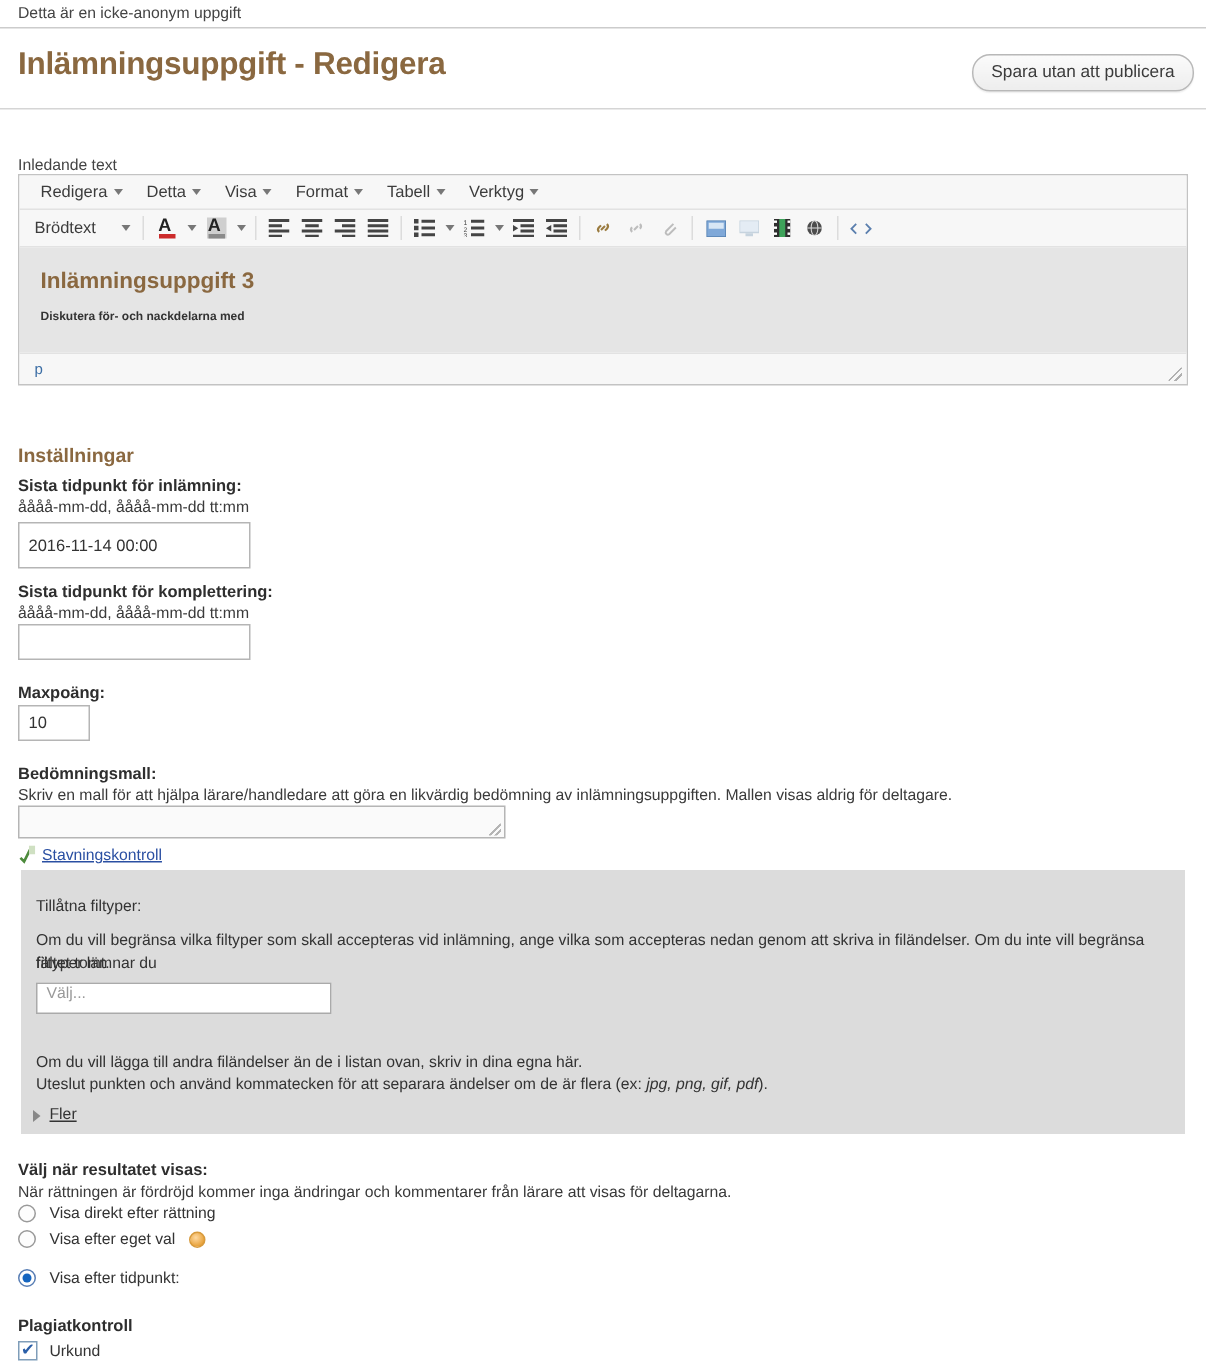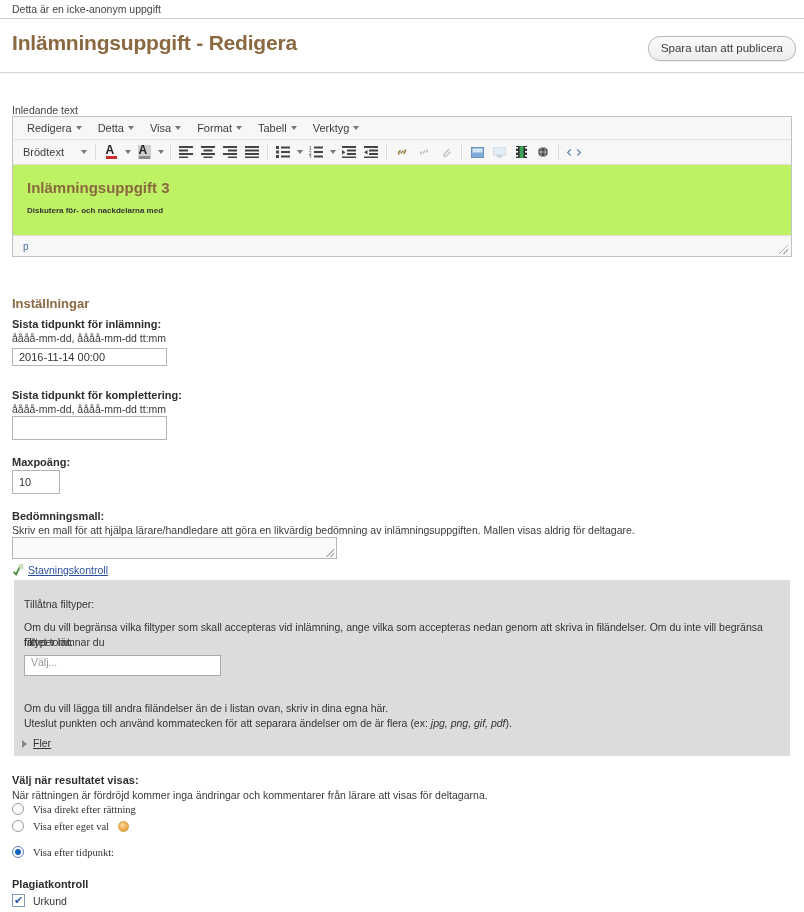--- a/index.html
+++ b/index.html
@@ -73,21 +73,21 @@
   }
   .tb-sep { width:1px; height:16px; background:#dcdcdc; margin: 0 4px; }
   .tb-btn {
     width: 22px; height: 20px; display:flex; align-items:center; justify-content:center;
     cursor: pointer; font-size: 11px; color:#444;
   }
   .tb-btn.sm-caret { width: 11px; }
   .colorA { position: relative; font-weight: bold; font-size: 12px; color:#222; line-height: 10px; }
   .colorA i { display:block; height:3px; width:11px; margin-top:1px; }
   .hl-a { background:#cfcfcf; padding:0 1px; }
-  .ed-content { height: 70px; padding: 10px 14px; background:#bef264; }
+  .ed-content { height: 70px; padding: 10px 14px; background:#e5e5e5; }
   .ed-h1 { font-size: 15px; font-weight: bold; color:#8a6840; margin: 4px 0 0 0; }
   .ed-p { font-size: 8px; color:#333; margin: 10px 0 0 0; font-weight: bold; }
   .ed-status {
     height: 21px; background:#f7f7f7; border-top:1px solid #e2e2e2;
     display:flex; align-items:center; padding-left: 10px;
     font-size: 10px; color:#3c6ea5; position:relative;
   }
   .resize-grip { position:absolute; right:3px; bottom:2px; width:9px; height:9px;
     background:
       linear-gradient(135deg, transparent 45%, #b0b0b0 45%, #b0b0b0 55%, transparent 55%),
@@ -138,21 +138,21 @@
     position:absolute; left:33px; top:737px; font-size:10.5px; color:#333;
     text-decoration:underline; cursor:pointer;
   }
   .more-arrow {
     position:absolute; left:22px; top:740px;
     width:0;height:0;border-top:4px solid transparent;border-bottom:4px solid transparent;
     border-left:5px solid #888;
   }
 
   
-  .radio-row { position:absolute; left:12px; display:flex; align-items:center;font-family:Liberation Serif, serif; }
+  .radio-row { position:absolute; left:12px; display:flex; align-items:center; }
   .radio {
     width:12px; height:12px; border-radius:50%;
     border:1px solid #9a9a9a; background:#fdfdfd; position:relative;
     flex: 0 0 auto; cursor:pointer;
   }
   .radio.checked { border-color:#5a7fb5; background:#ffffff; }
   .radio.checked::after {
     content:""; position:absolute; left:2px; top:2px; width:6px; height:6px;
     border-radius:50%; background:#1565c0;
   }
@@ -416,21 +416,21 @@
     <div class="ed-status">
       <span>p</span>
       <span class="resize-grip"></span>
     </div>
   </div>
 
   <div class="sec-title" style="top:296px">Inställningar</div>
 
   <div class="fld-label" style="top:318px">Sista tidpunkt för inlämning:</div>
   <div class="fld-hint" style="top:332px">åååå-mm-dd, åååå-mm-dd tt:mm</div>
-  <input class="txt" style="top: 348px; width: 155px; height: 18px;" value="2016-11-14 00:00">
+  <input class="txt" style="top: 348px; width: 155px; height: 31px;" value="2016-11-14 00:00">
 
   <div class="fld-label" style="top:389px">Sista tidpunkt för komplettering:</div>
   <div class="fld-hint" style="top:403px">åååå-mm-dd, åååå-mm-dd tt:mm</div>
   <input class="txt" style="top: 416px; width: 155px; height: 24px;" value="">
 
   <div class="fld-label" style="top:456px">Maxpoäng:</div>
   <input class="txt" style="top: 470px; width: 48px; height: 24px;" value="10">
 
   <div class="fld-label" style="top:510px">Bedömningsmall:</div>
   <div class="fld-hint" style="top:524px">Skriv en mall för att hjälpa lärare/handledare att göra en likvärdig bedömning av inlämningsuppgiften. Mallen visas aldrig för deltagare.</div>

